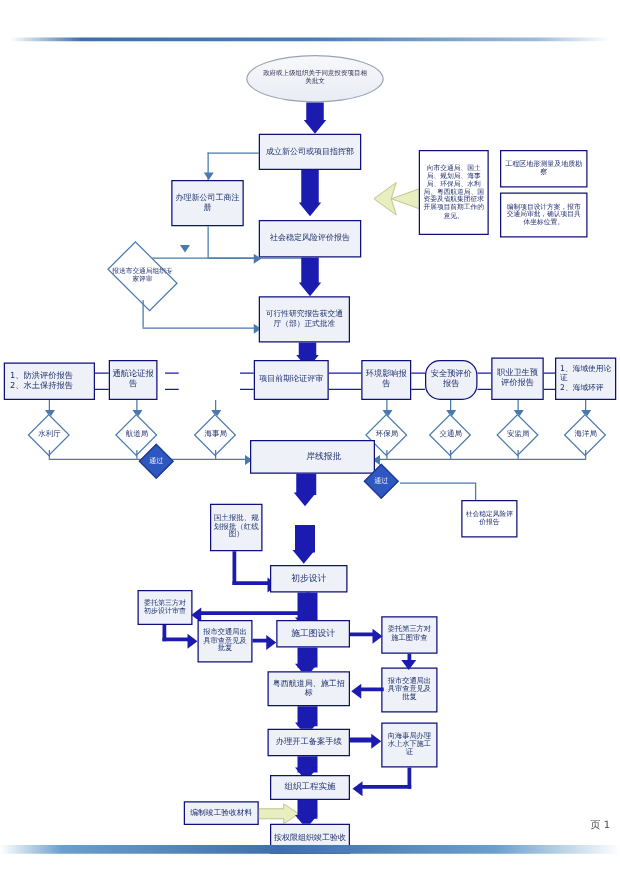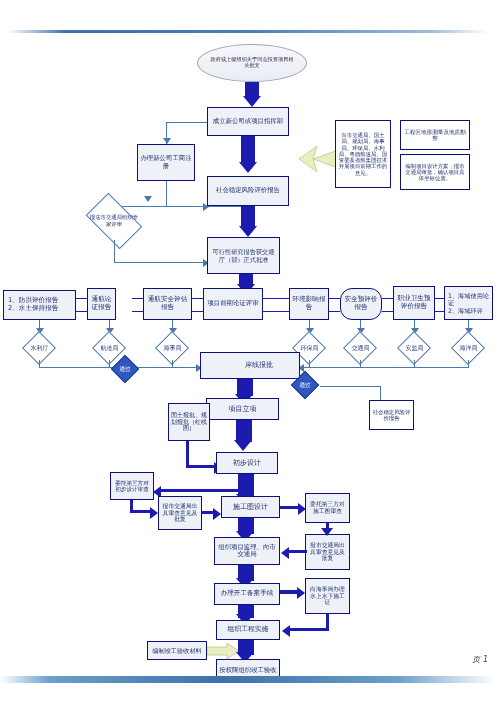--- a/index.html
+++ b/index.html
@@ -7,21 +7,21 @@
        font-family:"DejaVu Sans","Liberation Sans",sans-serif;}
   #canvas{position:absolute;left:0;top:0;width:496px;height:702px;}
 
   
   .title{position:absolute;left:0;top:6px;width:496px;text-align:center;
          font-size:16px;font-weight:bold;color:#1a1a1a;letter-spacing:1px;}
   .title-rule{position:absolute;left:8px;top:30px;width:480px;height:3px;
        background:linear-gradient(to right,#ffffff 0%,#3f6fa8 12%,#4a7cb5 50%,#9fbcd8 88%,#ffffff 100%);}
   .footer-rule{position:absolute;left:0;top:676px;width:496px;height:7px;
        background:linear-gradient(to right,#ffffff 0%,#6c9fcb 10%,#3f6fa8 45%,#6c9fcb 80%,#ffffff 100%);}
-  .pageno{position:absolute;right:8px;top:654px;font-size:8px;color:#444;font-style:italic;}
+  .pageno{position:absolute;right:8px;top:654px;font-size:8px;color:#444;}
 
   
   .node{position:absolute;box-sizing:border-box;display:flex;
         align-items:center;justify-content:center;text-align:center;
         color:#1d2d6b;line-height:1.15;}
   .box{border:1px solid #10107a;background:#eef2f8;padding:1px 2px;}
   .box.white{background:#ffffff;}
   .ell{border:1px solid #9aa3b5;border-radius:50%;
        background:linear-gradient(#f7f8fb,#e9ecf3);color:#2a2a4d;}
   .dia{color:#20306f;}
@@ -130,25 +130,22 @@
     <span>可行性研究报告获交通厅（部）正式批准</span>
   </div>
 
   <div class="conn" style="left:239px;top:274px;width:14px;height:12px;"></div>
   <div class="arrowdown" style="left:237px;top:284px;"></div>
 
   <div class="node box" style="left:3px;top:290px;width:73px;height:30px;font-size:6.6px;white-space:pre-line;text-align:left;padding-left:4px;justify-content:flex-start;">
     <span>1、防洪评价报告
 2、水土保持报告</span>
   </div>
-  <div class="node box" style="left:87px;top:288px;width:29px;height:32px;font-size:6.6px;">
+  <div class="node box" style="left:87px;top:288px;width:39px;height:32px;font-size:6.6px;">
     <span>通航论证报告</span>
-  </div>
-  <div class="node box" style="left:143px;top:288px;width:49px;height:32px;font-size:6.6px;">
-    <span>通航安全评估报告</span>
   </div>
   <div class="node box" style="left:203px;top:288px;width:60px;height:32px;font-size:6.4px;">
     <span>项目前期论证评审</span>
   </div>
   <div class="node box" style="left:289px;top:288px;width:40px;height:32px;font-size:6.6px;">
     <span>环境影响报告</span>
   </div>
   <div class="node box" style="left:340px;top:288px;width:42px;height:32px;font-size:6.6px;border-radius:12px;">
     <span>安全预评价报告</span>
   </div>
@@ -247,23 +244,20 @@
 
   <div class="conn" style="left:237px;top:379px;width:16px;height:17px;"></div>
   <div class="arrowdown" style="left:235px;top:394px;"></div>
 
   <div class="node box white" style="left:369px;top:400px;width:45px;height:30px;font-size:5.4px;padding:1px 2px;">
     <span>社会稳定风险评价报告</span>
   </div>
   <div class="thin" style="left:320px;top:386px;width:60px;height:1px;"></div>
   <div class="thin" style="left:380px;top:386px;width:1px;height:14px;"></div>
 
-  <div class="node box" style="left:206px;top:398px;width:73px;height:22px;font-size:7px;">
-    <span>项目立项</span>
-  </div>
 
   <div class="node box" style="left:168px;top:403px;width:42px;height:38px;font-size:6px;">
     <span>国土报批、规划报批（红线图）</span>
   </div>
   <div class="conn" style="left:186px;top:441px;width:3px;height:27px;"></div>
   <div class="conn" style="left:186px;top:465px;width:30px;height:3px;"></div>
   <div class="arrowright" style="left:214px;top:462px;"></div>
 
   <div class="conn" style="left:236px;top:420px;width:16px;height:22px;"></div>
   <div class="arrowdown" style="left:234px;top:440px;"></div>
@@ -308,21 +302,21 @@
   <div class="conn" style="left:326px;top:523px;width:3px;height:8px;"></div>
   <div class="arrowdown sm" style="left:321px;top:528px;"></div>
 
   <div class="conn" style="left:287px;top:550px;width:20px;height:3px;"></div>
   <div class="arrowleft" style="left:281px;top:547px;"></div>
 
   <div class="conn" style="left:238px;top:518px;width:16px;height:16px;"></div>
   <div class="arrowdown" style="left:236px;top:531px;"></div>
 
   <div class="node box" style="left:214px;top:537px;width:66px;height:28px;font-size:6.4px;">
-    <span>组织项目监理、向市交通局</span>
+    <span>粤西航道局、施工招标</span>
   </div>
 
   <div class="conn" style="left:238px;top:565px;width:16px;height:16px;"></div>
   <div class="arrowdown" style="left:236px;top:578px;"></div>
 
   <div class="node box" style="left:214px;top:583px;width:66px;height:22px;font-size:6.6px;">
     <span>办理开工备案手续</span>
   </div>
 
   <div class="node box" style="left:305px;top:578px;width:45px;height:36px;font-size:5.8px;">

